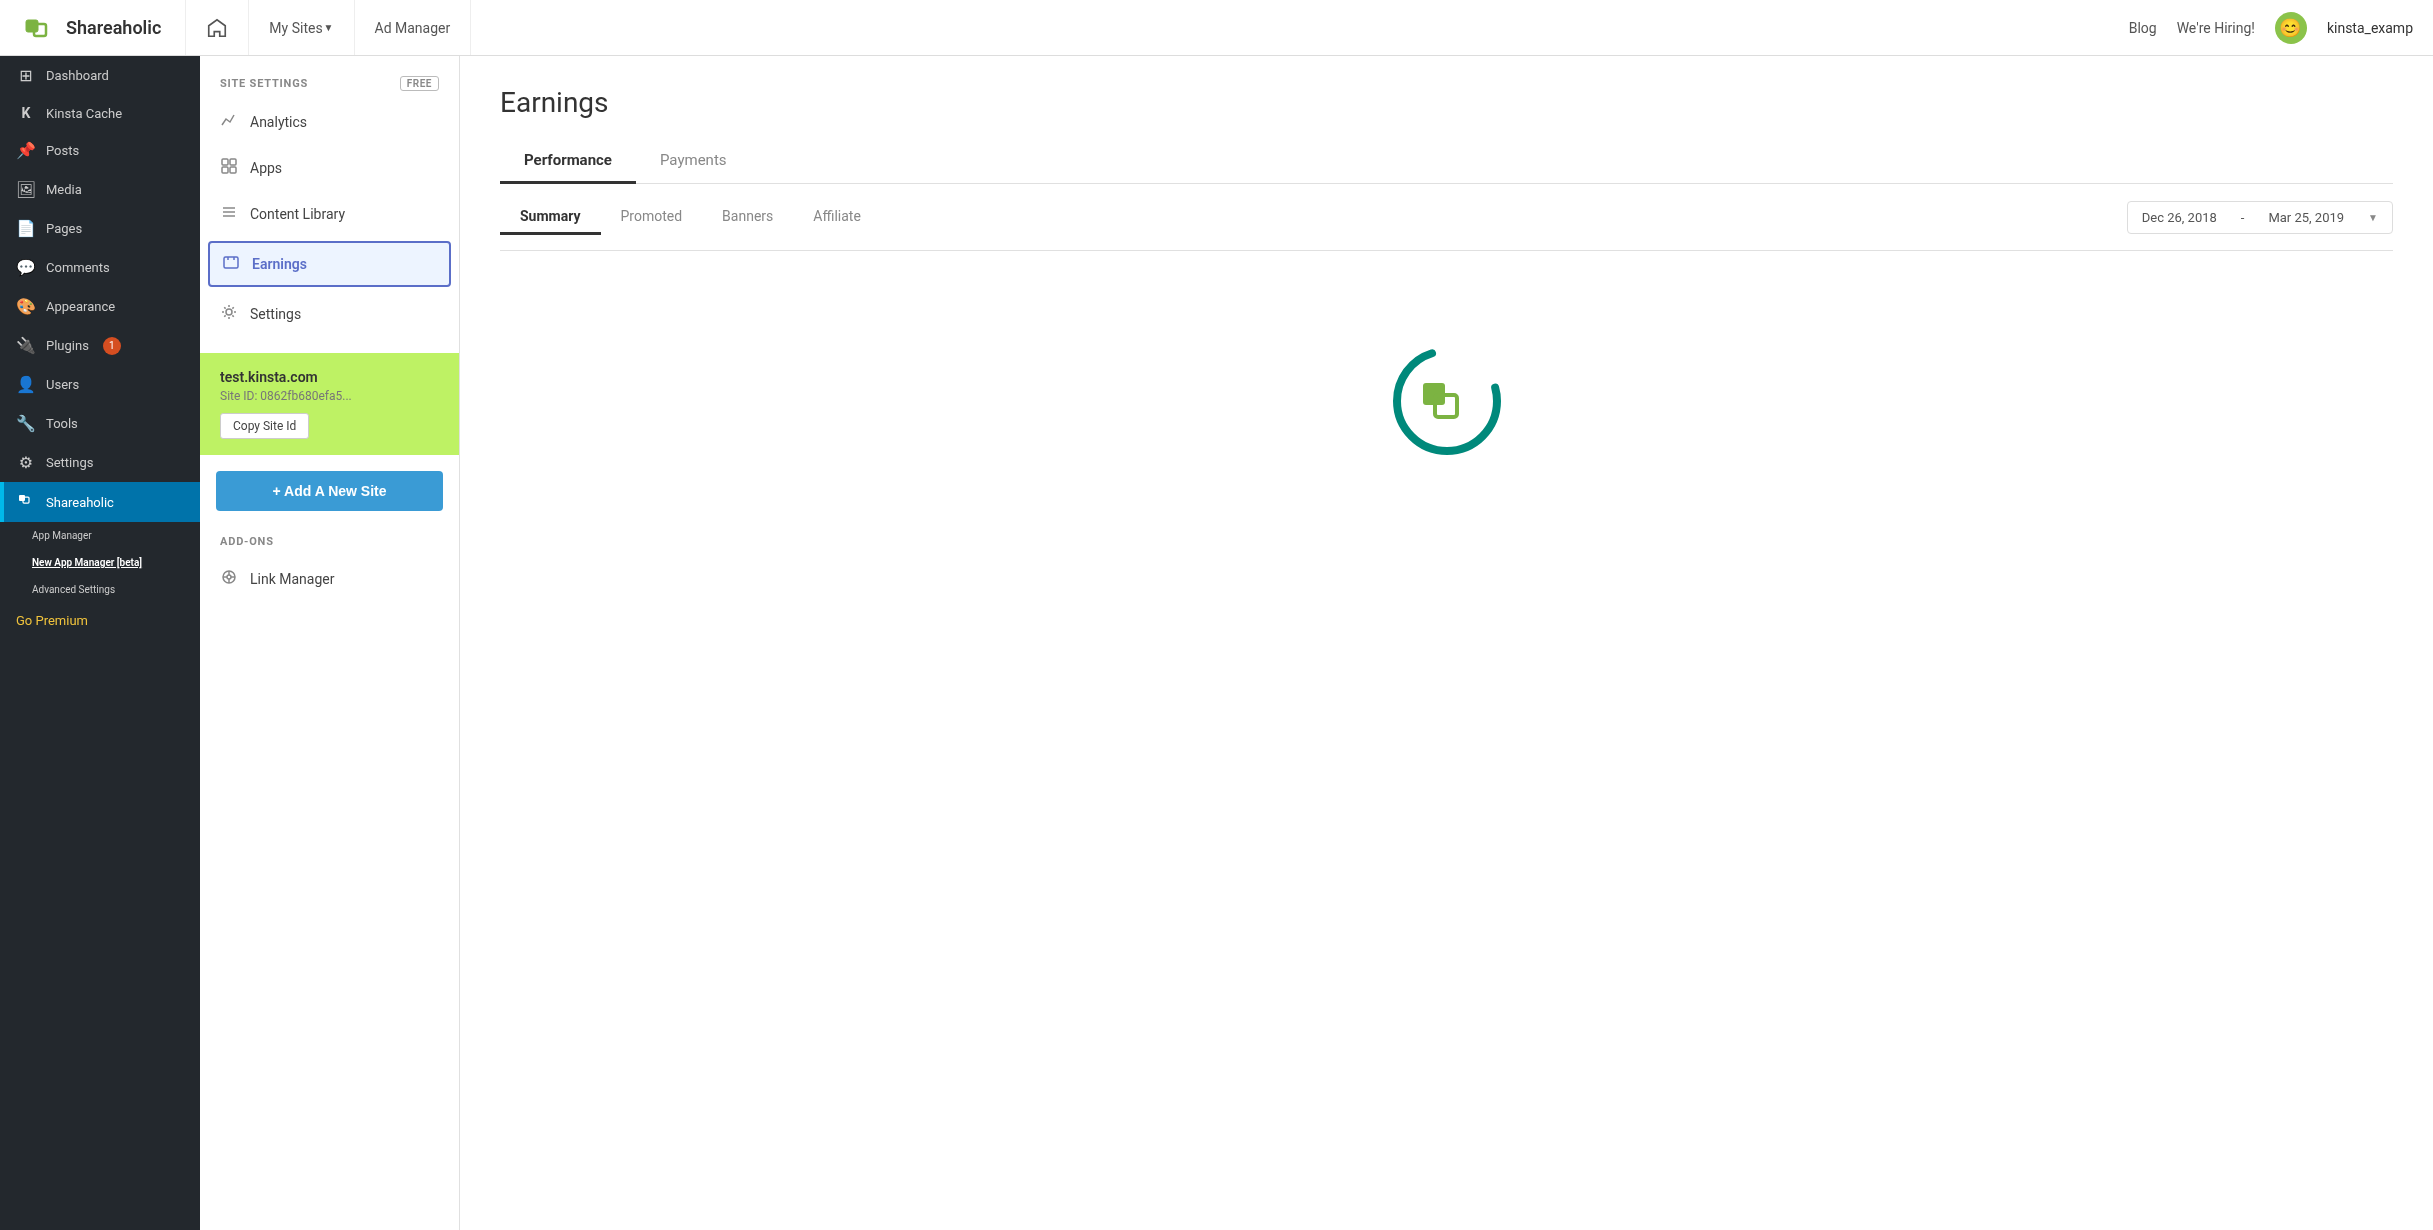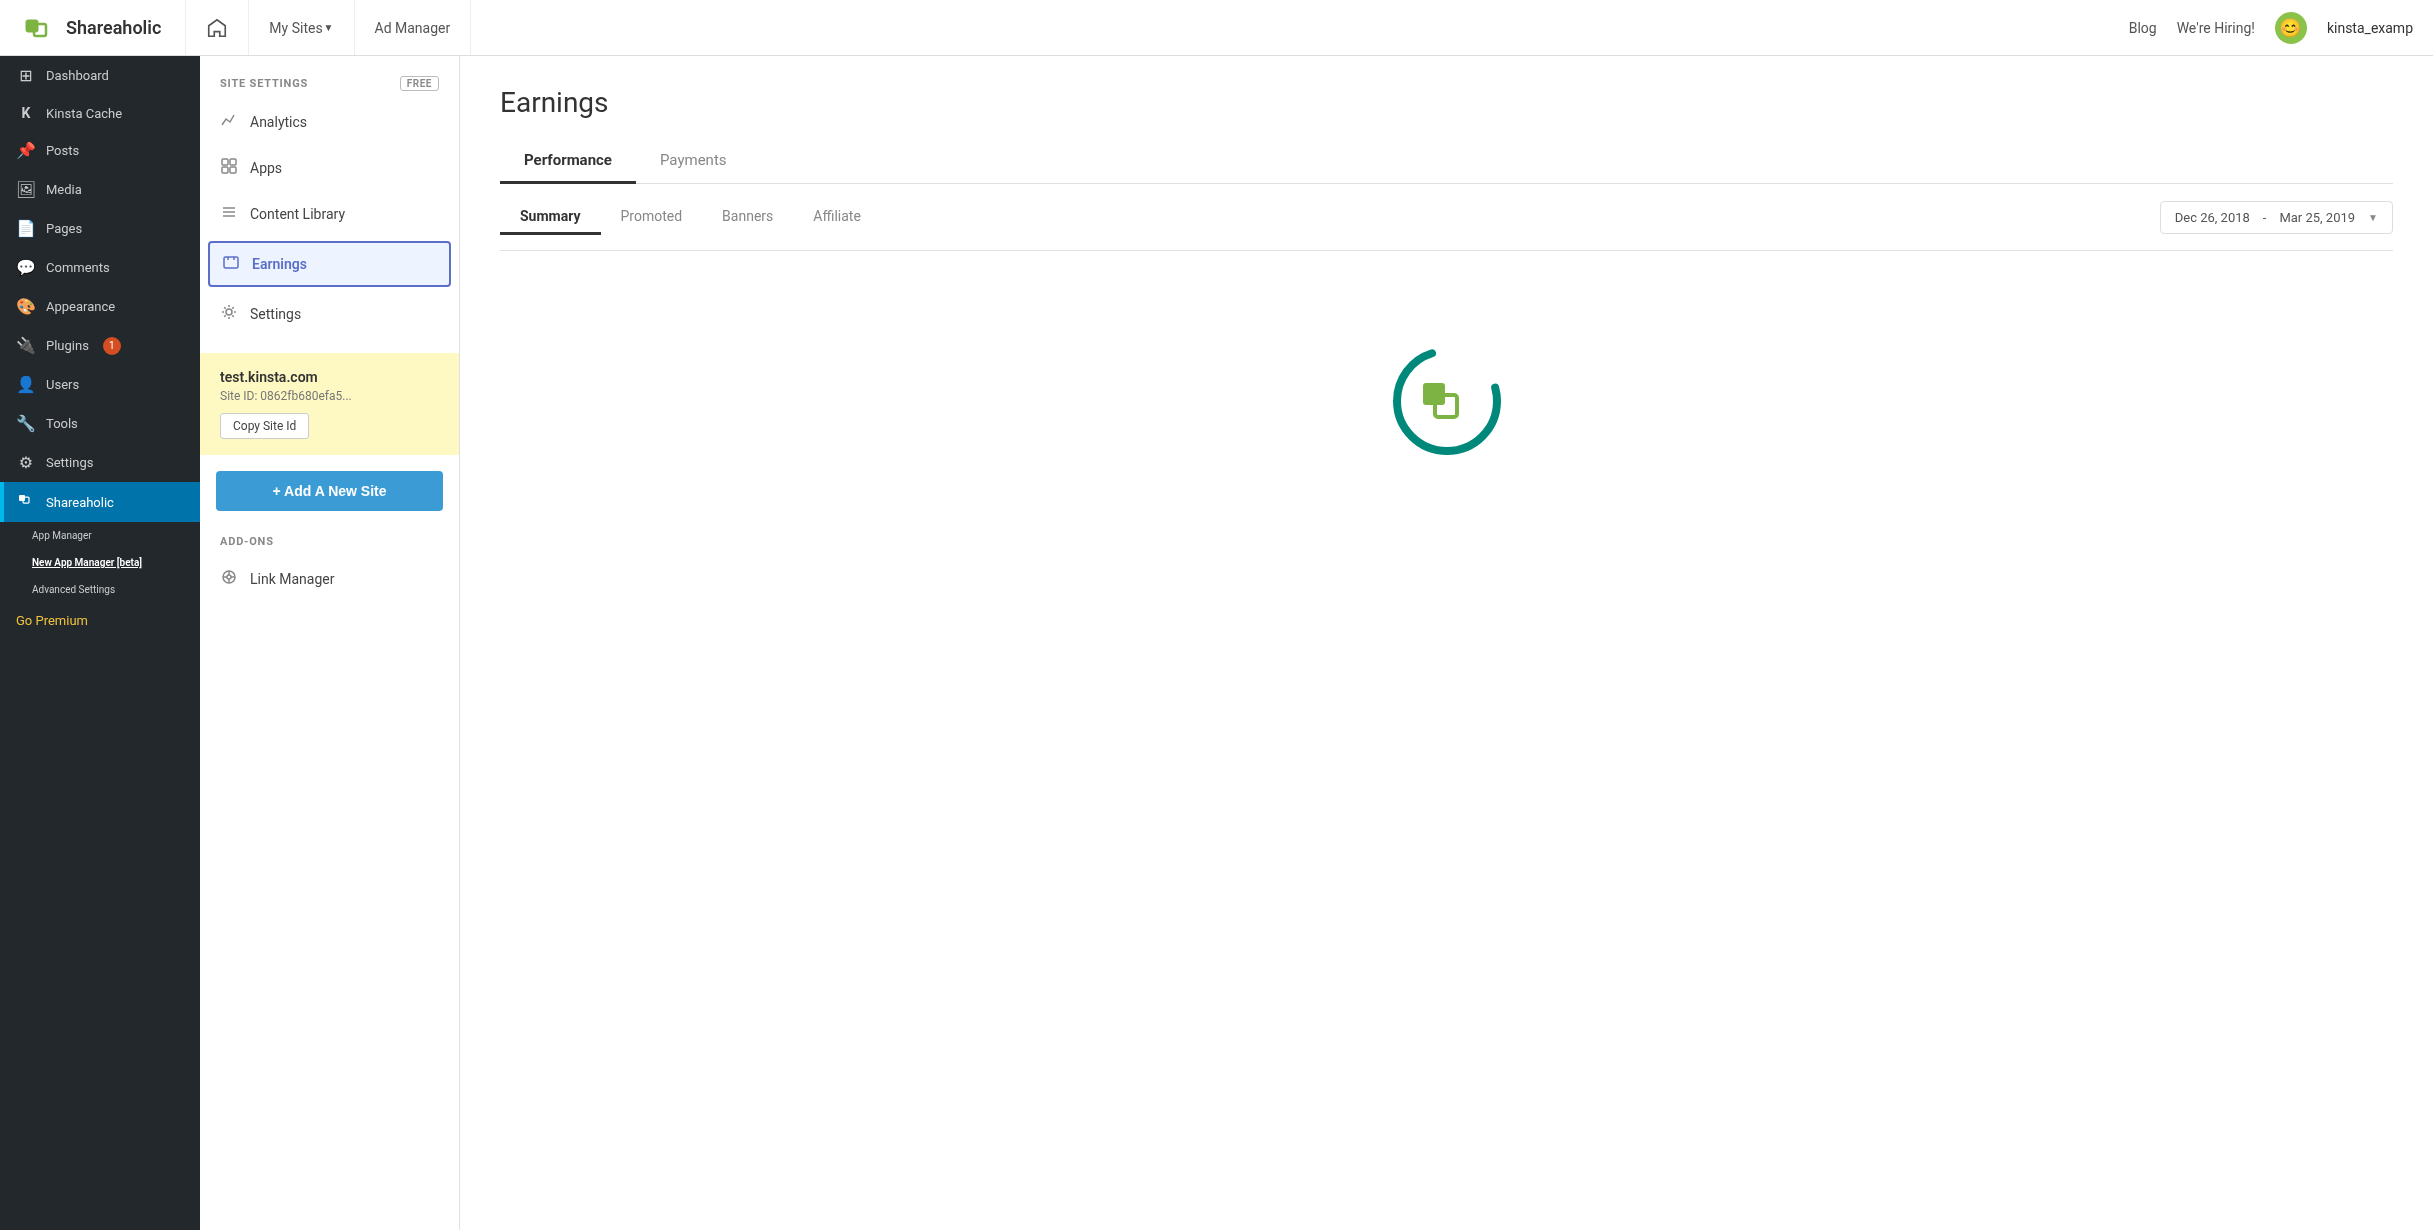--- a/index.html
+++ b/index.html
@@ -187,21 +187,21 @@
       border: 2px solid #5b6ec8;
       border-radius: 4px;
       color: #5b6ec8;
       margin: 4px 8px;
       padding: 10px 12px;
     }
     .plugin-sidebar-item-icon { font-size: 16px; color: #888; }
     .plugin-sidebar-item.active .plugin-sidebar-item-icon { color: #5b6ec8; }
 
     .plugin-sidebar-site-info {
-      background: #fef9c3;
+      background: #bef264;
       margin: 16px 0;
       padding: 16px 20px;
     }
     .plugin-sidebar-site-name { font-size: 14px; font-weight: 600; color: #333; }
     .plugin-sidebar-site-id { font-size: 12px; color: #777; margin-top: 4px; }
     .copy-site-id-btn {
       margin-top: 10px;
       border: 1px solid #ccc;
       background: #fff;
       border-radius: 3px;
@@ -297,21 +297,21 @@
     .date-range-picker {
       border: 1px solid #ddd;
       border-radius: 4px;
       padding: 8px 14px;
       font-size: 13px;
       color: #555;
       background: #fff;
       cursor: pointer;
       display: flex;
       align-items: center;
-      gap: 13px;
+      gap: 24px;
     }
 
     
     .loading-area {
       display: flex;
       align-items: center;
       justify-content: center;
       min-height: 300px;
     }
 

